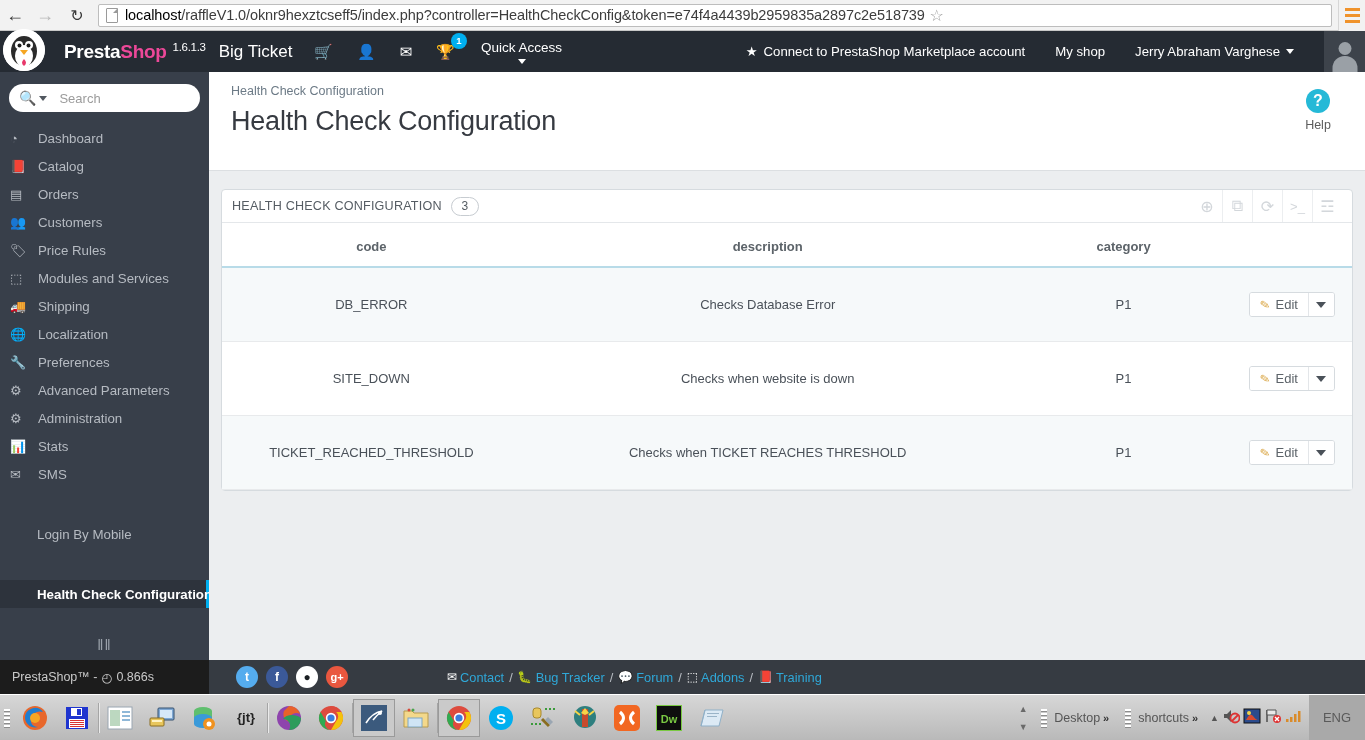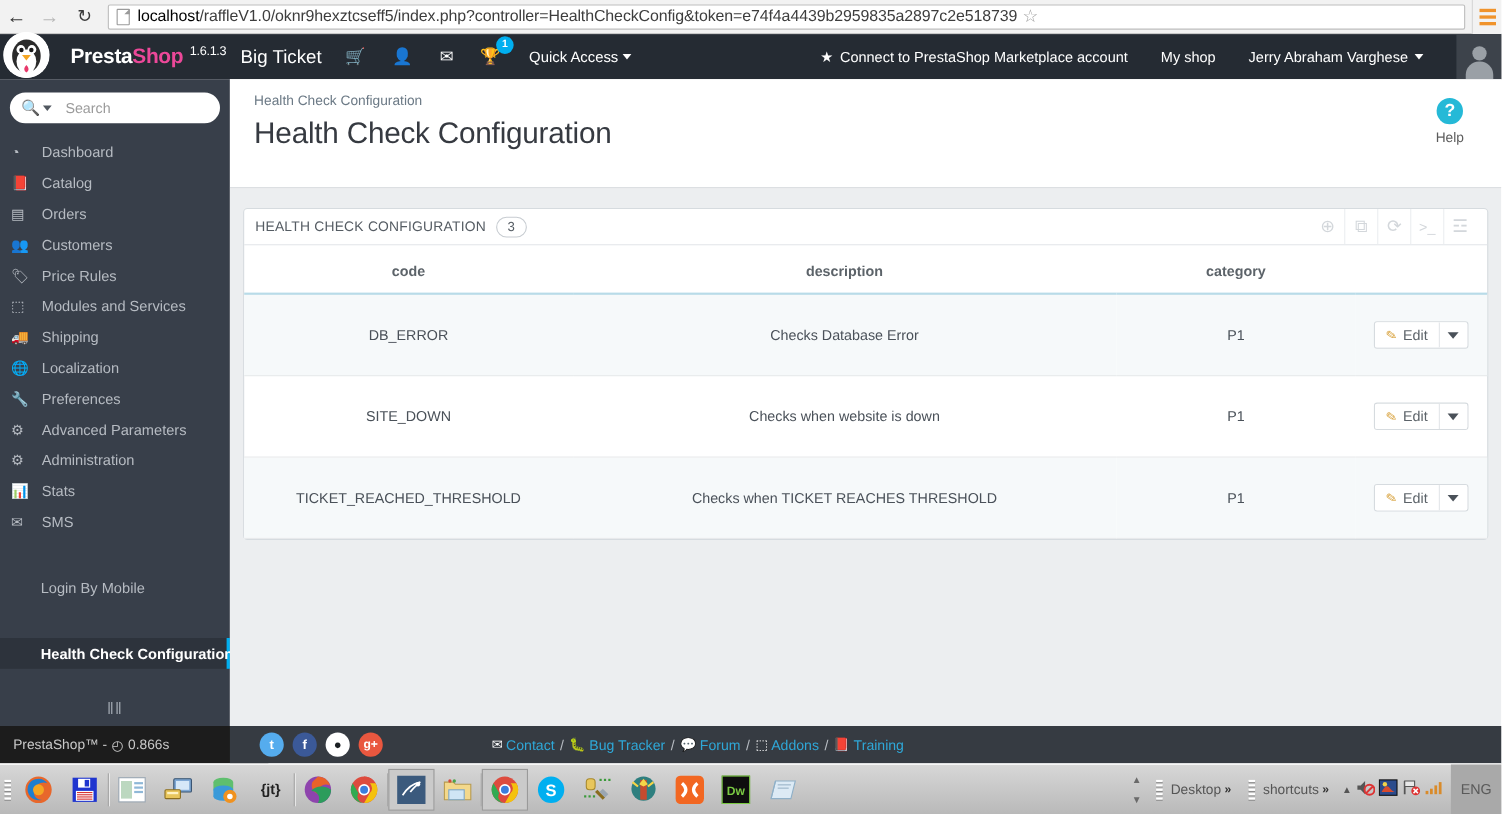--- a/index.html
+++ b/index.html
@@ -76,21 +76,21 @@
   .hdr-icons { display: flex; align-items: center; margin-left: 22px; gap: 24px; }
   .hdr-icon { color: #ffffff; font-size: 15px; position: relative; cursor: pointer; line-height: 1; }
   .hdr-badge {
     position: absolute; top: -11px; right: -12px;
     background: #00aff0; color: #ffffff; font-size: 9.5px; font-weight: bold;
     border-radius: 50%; width: 16px; height: 16px;
     display: flex; align-items: center; justify-content: center;
   }
   .quick-access {
     margin-left: 26px; color: #ffffff; font-size: 13.5px; cursor: pointer;
-    display: flex; align-items: center; gap: 4px;
+    display: flex; align-items: center; gap: 4px; flex-direction: column;
   }
   .caret-d {
     width: 0; height: 0; border-left: 4px solid transparent; border-right: 4px solid transparent;
     border-top: 5px solid #ffffff; display: inline-block;
   }
   .hdr-right {
     margin-left: auto; display: flex; align-items: center; height: 41px;
   }
   .hdr-link {
     color: #ffffff; font-size: 13.2px; margin-right: 30px; cursor: pointer;
@@ -284,21 +284,21 @@
     display: flex; align-items: center; gap: 3px; padding: 0 6px; color: #333; font-size: 12.5px;
   }
   .tb-label { color: #555; font-size: 12.5px; }
   .chev { color: #333; font-size: 11px; font-weight: bold; }
   .clock {
     width: 96px; height: 46px; display: flex; flex-direction: column;
     align-items: center; justify-content: center; color: #1a1a1a; font-size: 12.3px;
     background: linear-gradient(#d7d7d7, #b9b9b9);
   }
   .eng {
-    width: 46px; height: 46px; display: flex; align-items: center; justify-content: center;
+    width: 56px; height: 46px; display: flex; align-items: center; justify-content: center;
     color: #5a5a5a; font-size: 13px; background: #a9a9a9;
   }
   .scrollarrows {
     display: flex; flex-direction: column; justify-content: center; align-items: center;
     gap: 8px; width: 16px; height: 46px; color: #6a6a6a; font-size: 9px;
   }
 </style>
 </head>
 <body>
 

